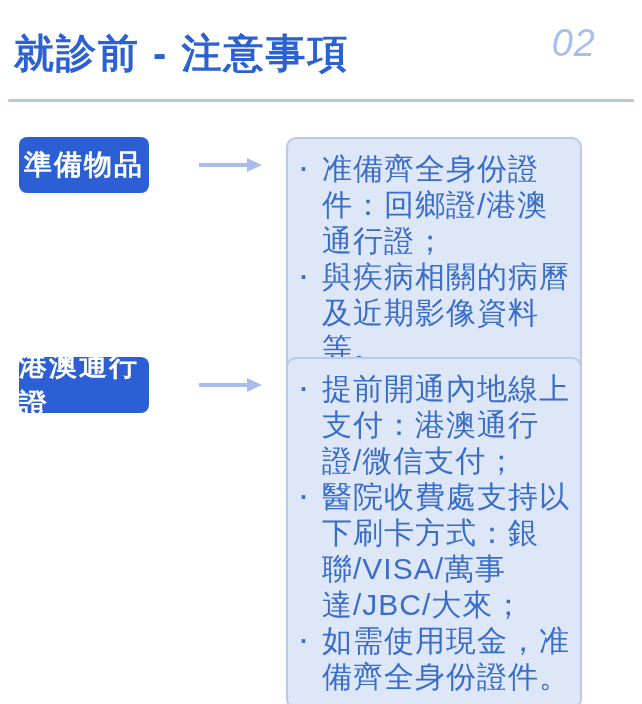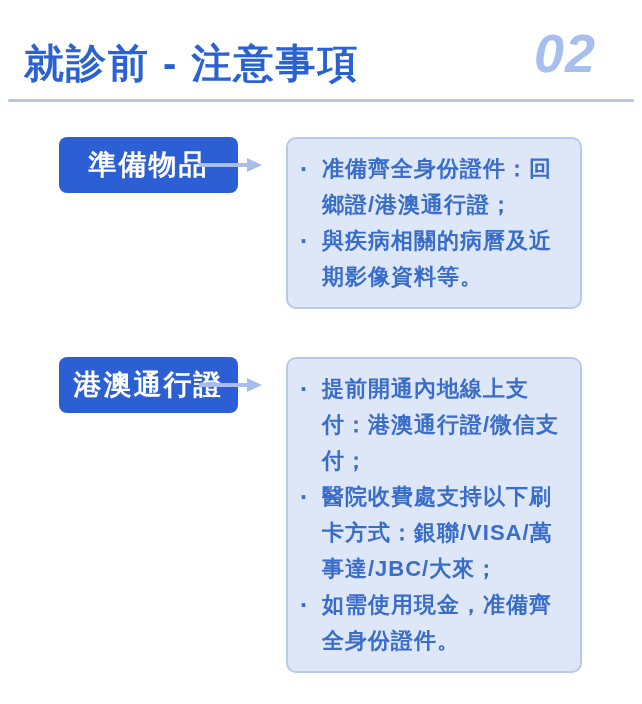--- a/index.html
+++ b/index.html
@@ -7,43 +7,43 @@
     width:642px;height:704px;
     background:#ffffff;
     font-family:"Liberation Sans","DejaVu Sans",sans-serif;
     position:relative;
     overflow:hidden;
   }
   .page{position:absolute;inset:0;}
 
   
   .title{
-    position:absolute;left:12px;top:26px;margin:12px;
+    position:absolute;left:12px;top:26px;margin:2px;
     font-size:40px;font-weight:900;letter-spacing:2px;
     color:#2b62d3;line-height:1.25;white-space:nowrap;
   }
   .pagenum{
     position:absolute;right:46px;top:22px;
-    font-size:54px;font-weight:700;font-style:italic;
+    font-size:38px;font-weight:400;font-style:italic;
     color:#a7bfee;letter-spacing:1px;
   }
   .divider{
     position:absolute;left:8px;top:99px;width:626px;height:3px;
     background:#b5c7da;border-radius:2px;
   }
 
   
   .row{position:absolute;left:0;width:642px;}
   .row-1{top:137px;}
   .row-2{top:357px;}
 
   .tag{
-    position:absolute;left:19px;top:0;width:179px;height:56px;
+    position:absolute;left:19px;top:0;width:130px;height:56px;
     background:#2d5fd4;border-radius:8px;
-    display:flex;align-items:center;justify-content:center;margin-left:40px;
+    display:flex;align-items:center;justify-content:center;
   }
   .tag span{
     color:#ffffff;font-size:28px;font-weight:700;letter-spacing:2px;
   }
 
   .arrow{position:absolute;left:198px;top:20px;}
 
   .box{
     position:absolute;left:286px;top:0;width:296px;
     box-sizing:border-box;
@@ -53,22 +53,22 @@
     padding:12px 8px 12px 12px;
   }
   .item{display:flex;align-items:flex-start;}
   .bullet{
     flex:0 0 22px;width:22px;
     color:#3a6dc9;font-size:25px;line-height:36px;
     font-weight:700;text-align:left;
   }
   .txt{
     flex:1;
-    color:#3a6dc9;font-size:22px;line-height:36px;
-    letter-spacing:1px;font-weight:700;
+    color:#3a6dc9;font-size:30px;line-height:36px;
+    letter-spacing:1px;font-weight:400;
     word-break:normal;
   }
 </style>
 </head>
 <body>
 
 <div class="page">
 
   <h1 class="title">就診前 - 注意事項</h1>
   <div class="pagenum">02</div>

